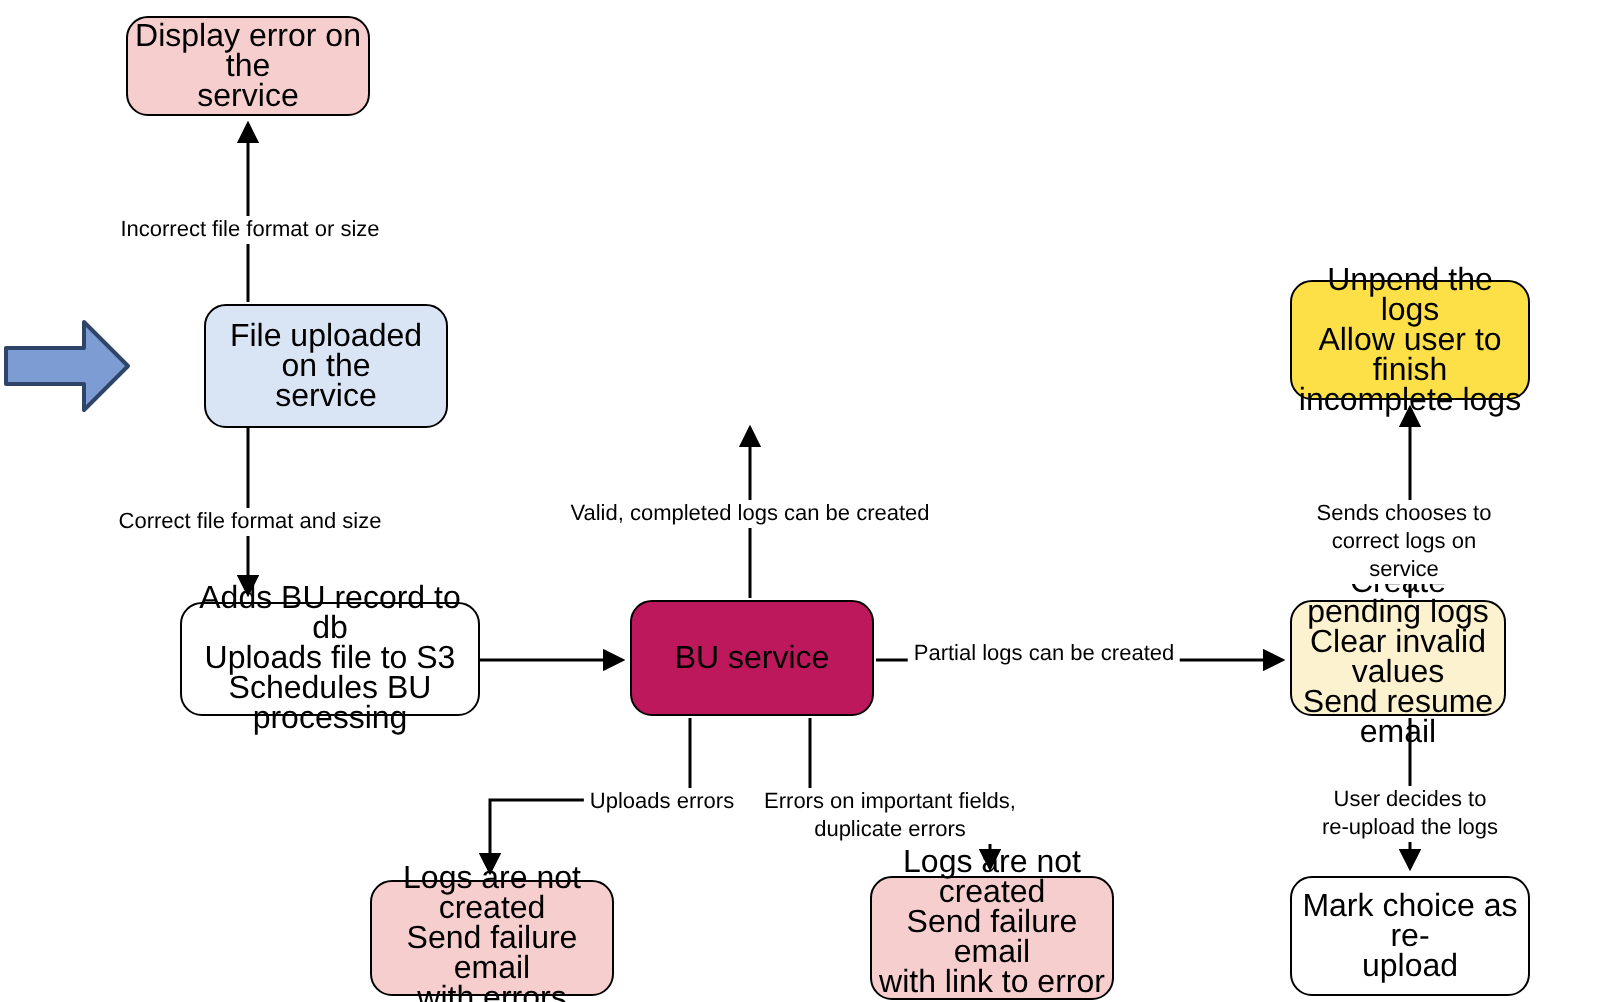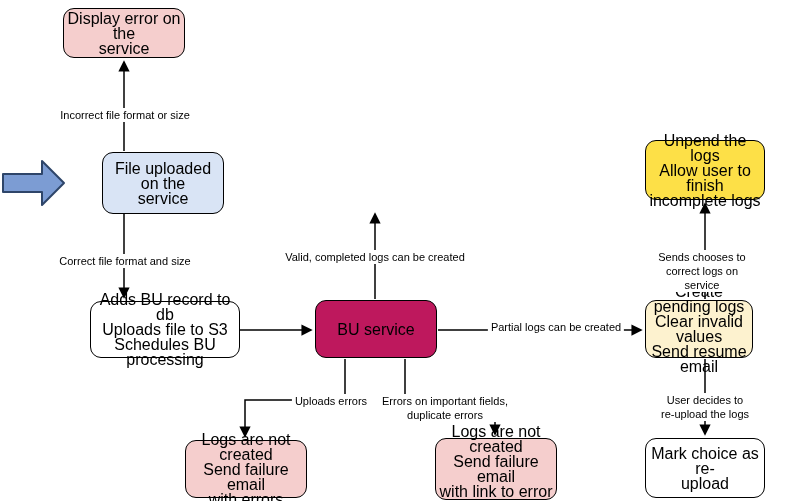--- a/index.html
+++ b/index.html
@@ -53,21 +53,21 @@
     color: #000000;
     font-size: 11px;
     line-height: 14px;
     text-align: center;
     white-space: pre-line;
     padding: 0 3px;
   }
   .l-incorrect  { left: 125px; top: 108px; }
   .l-correct    { left: 125px; top: 254px; }
   .l-valid      { left: 375px; top: 250px; }
-  .l-partial    { left: 522px; top: 320px; margin-left: 34px; }
+  .l-partial    { left: 522px; top: 320px; }
   .l-corrects   { left: 702px; top: 250px; }
   .l-reuploads  { left: 705px; top: 393px; }
   .l-template   { left: 331px; top: 394px; }
   .l-important  { left: 445px; top: 394px; }
 </style>
 </head>
 <body>
 
 <div class="canvas">
 

